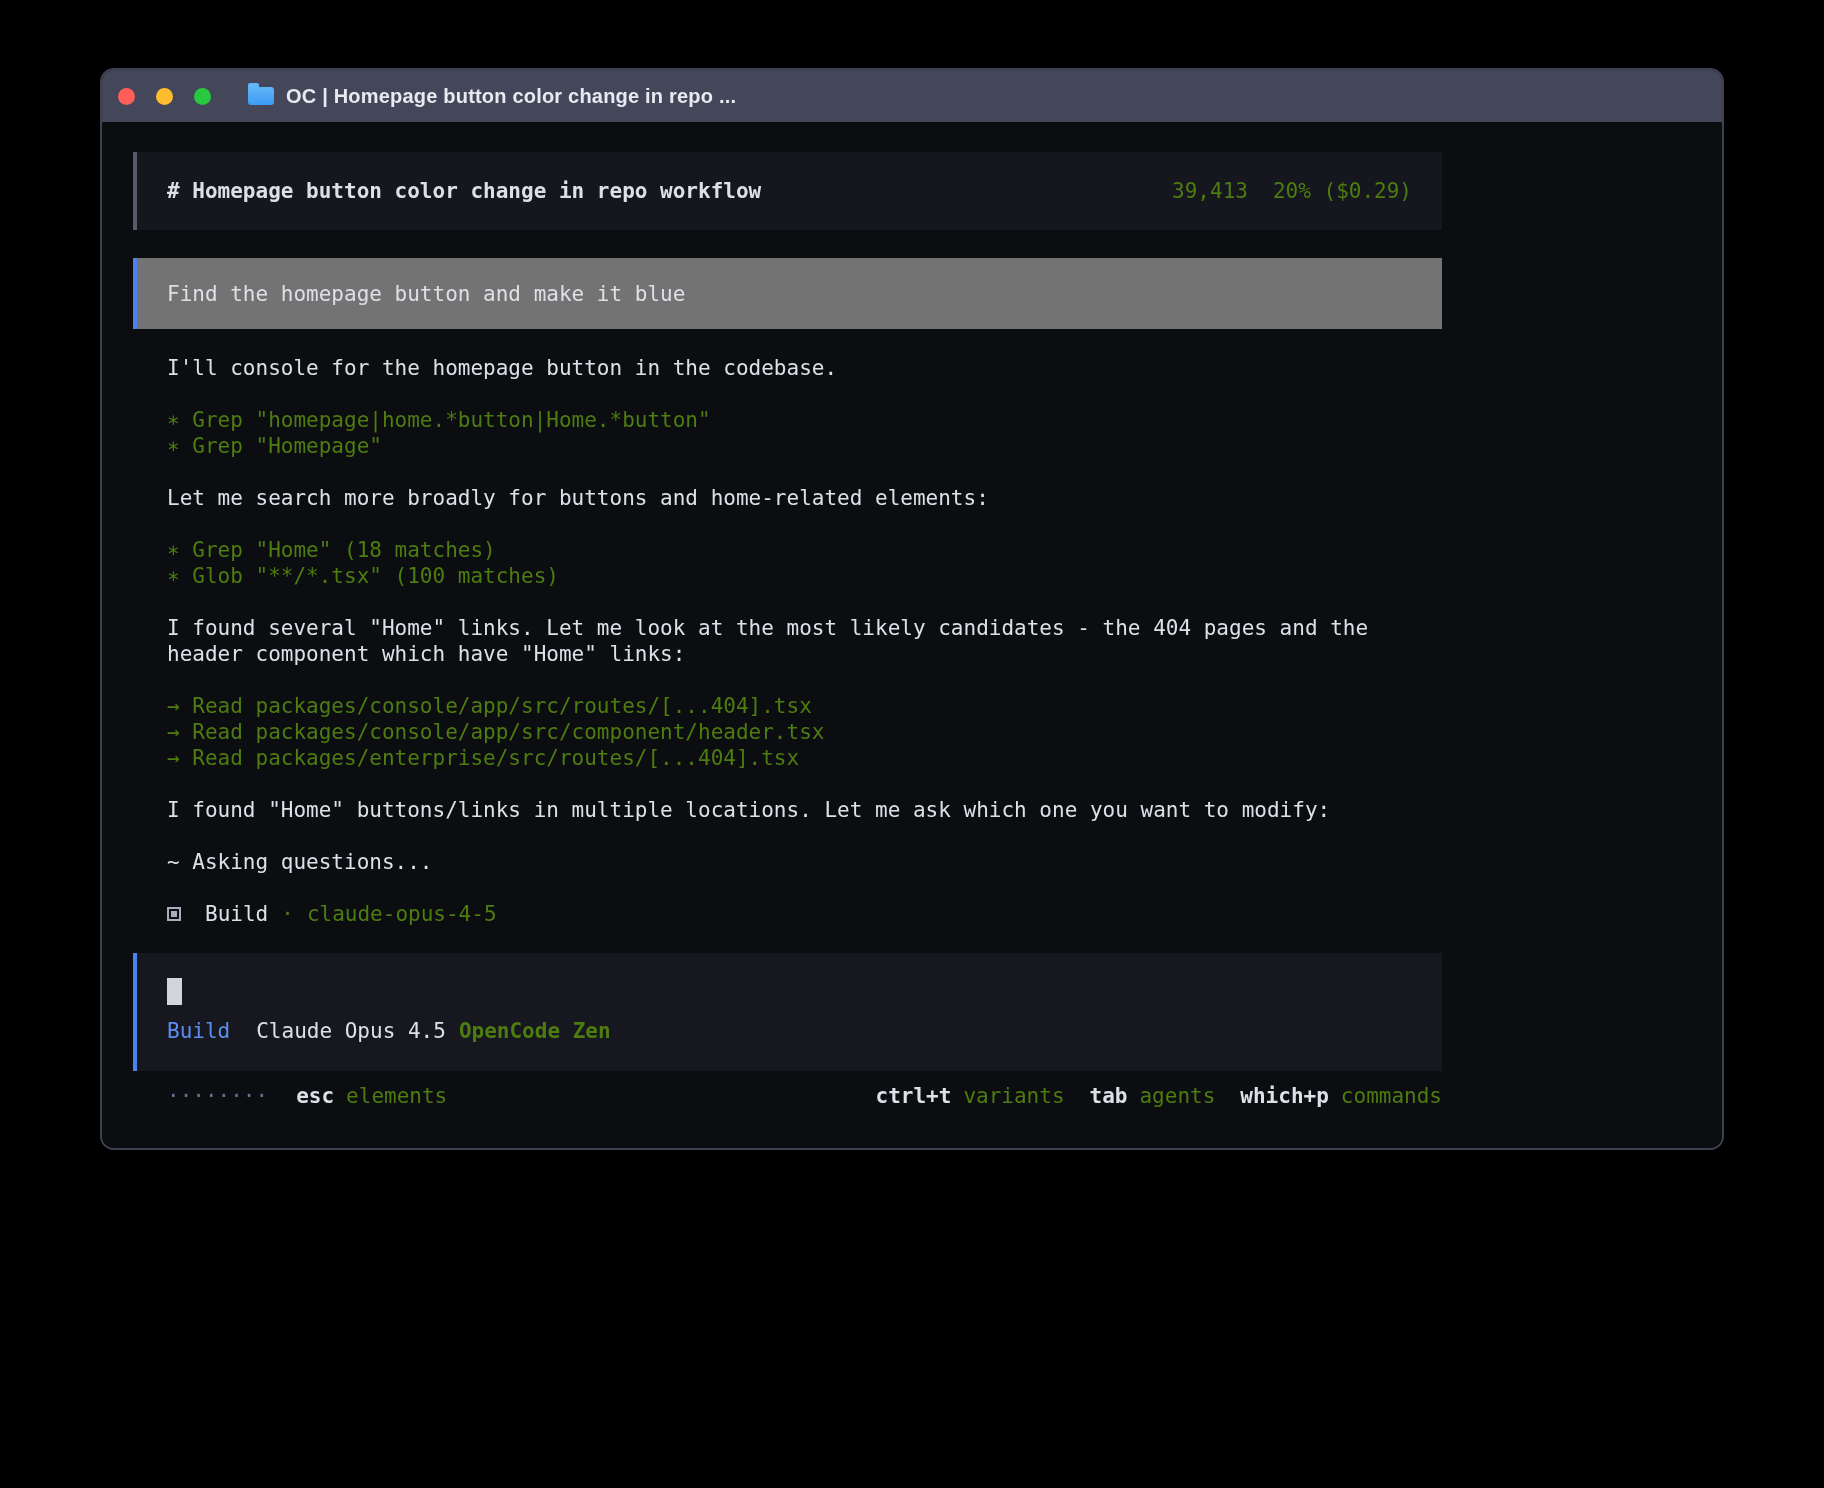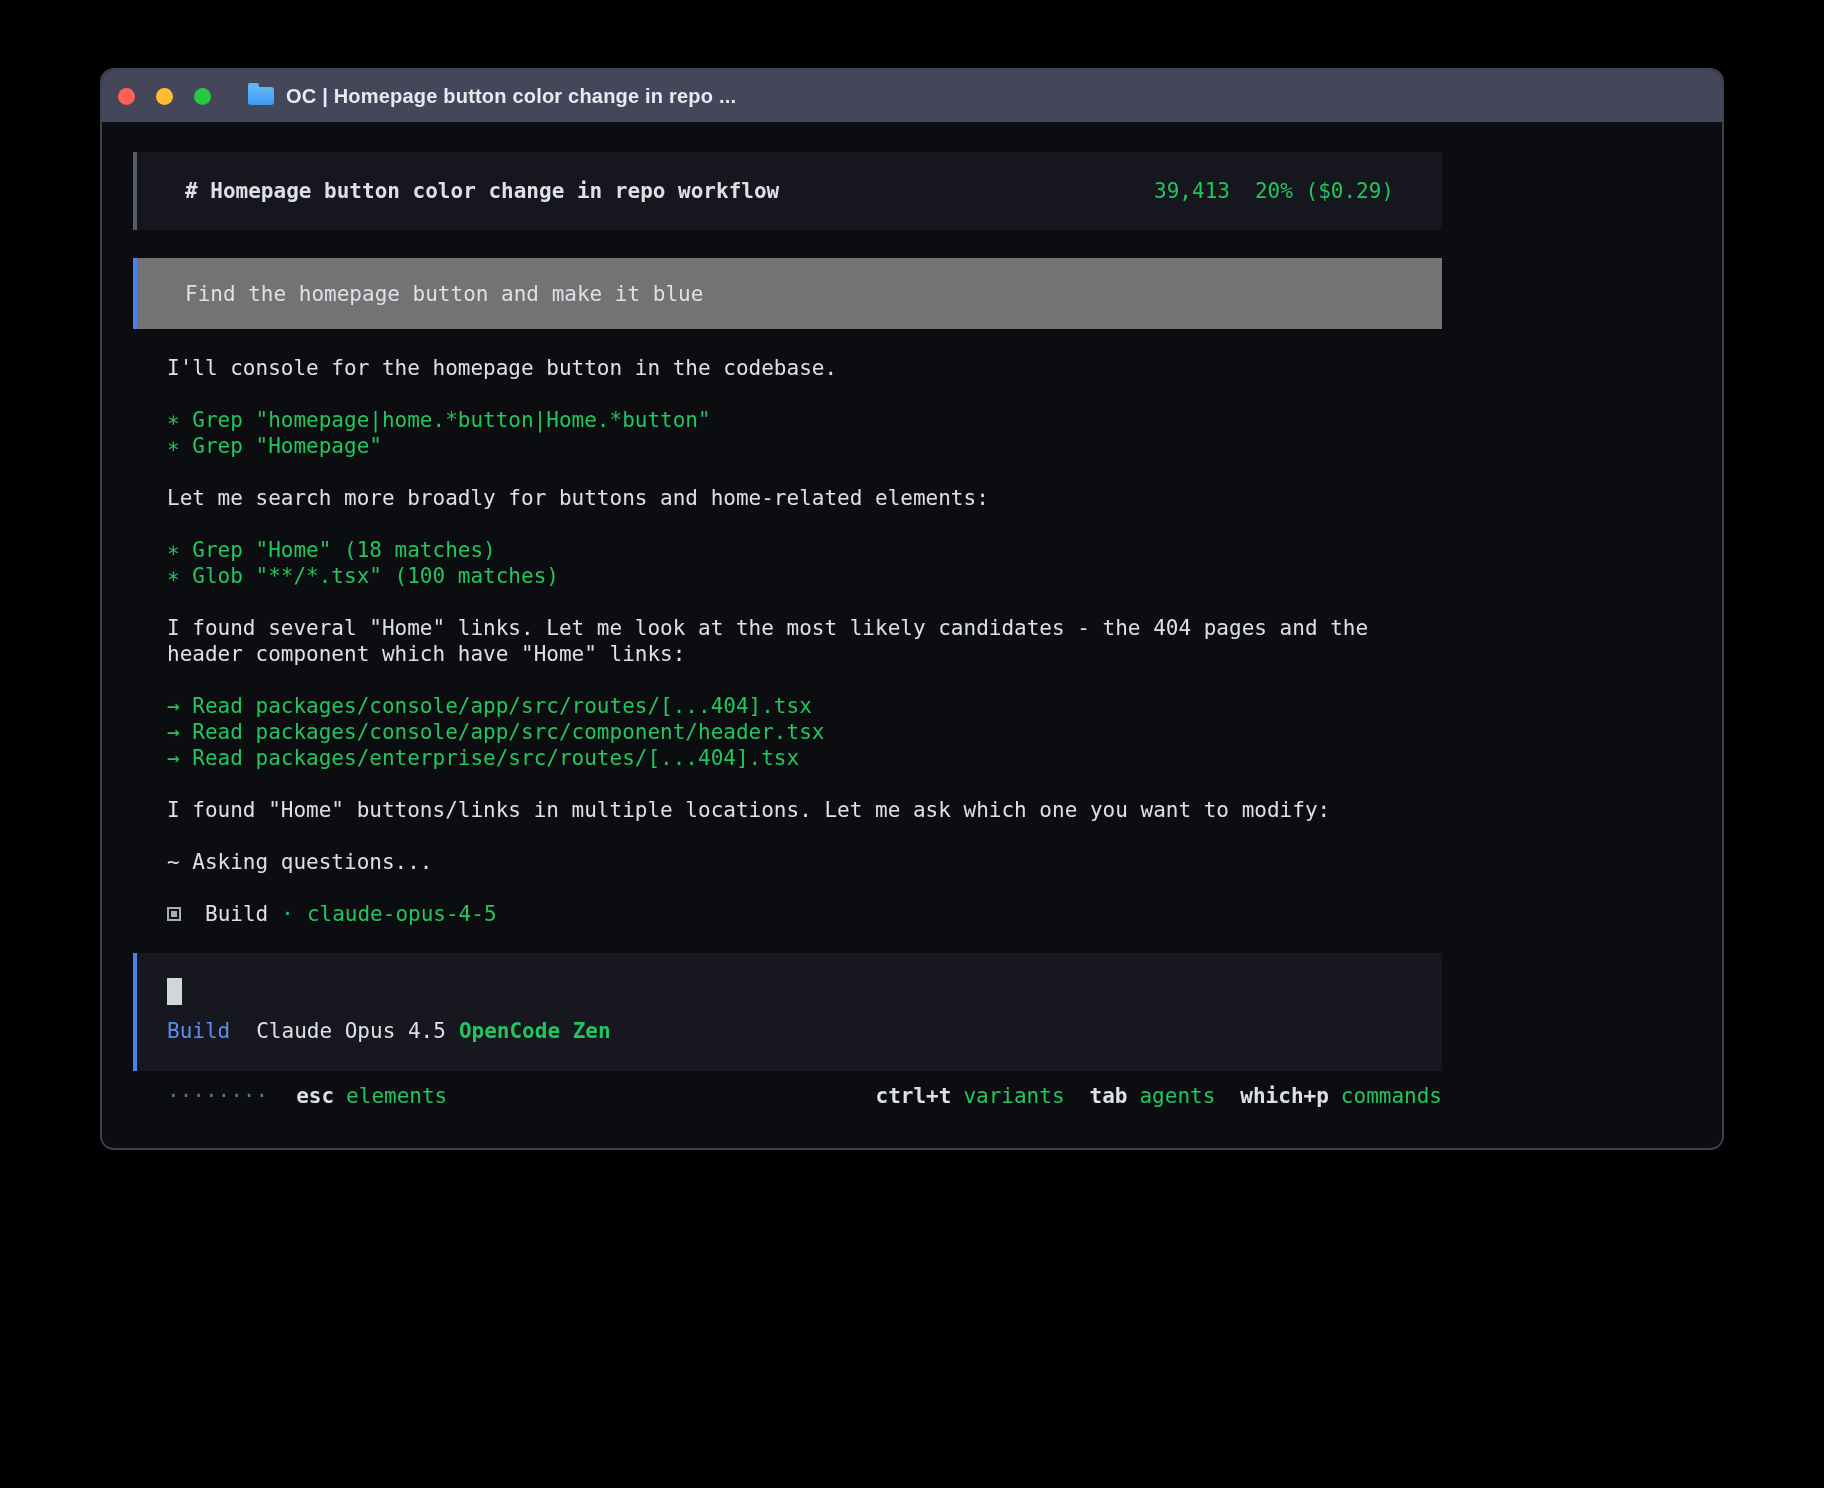--- a/index.html
+++ b/index.html
@@ -36,26 +36,26 @@
 
   
   .tbody {
     height:1024px; background:#0c0d11; padding-top:30px;
     font-family:"DejaVu Sans Mono","Liberation Mono",monospace;
     font-size:21px; line-height:26px;
   }
   .content { margin-left:31px; width:1309px; }
 
   .white { color:#dde0e6; }
-  .gray  { color:#22c55e; }
+  .gray  { color:#4d7c0f; }
   .blue  { color:#5b8df0; }
   .bold  { font-weight:bold; }
 
   .block {
-    background:#16171e; border-left:4px solid #585c68; padding:0 48px;
+    background:#16171e; border-left:4px solid #585c68; padding:0 30px;
   }
   .header-block {
     height:78px; display:flex; align-items:center; justify-content:space-between;
     margin-bottom:28px;
   }
   .header-meta span { margin-left:25px; }
 
   .user-block {
     height:71px; display:flex; align-items:center;
     border-left-color:#4c82f0; background:#737373; margin-bottom:26px;

